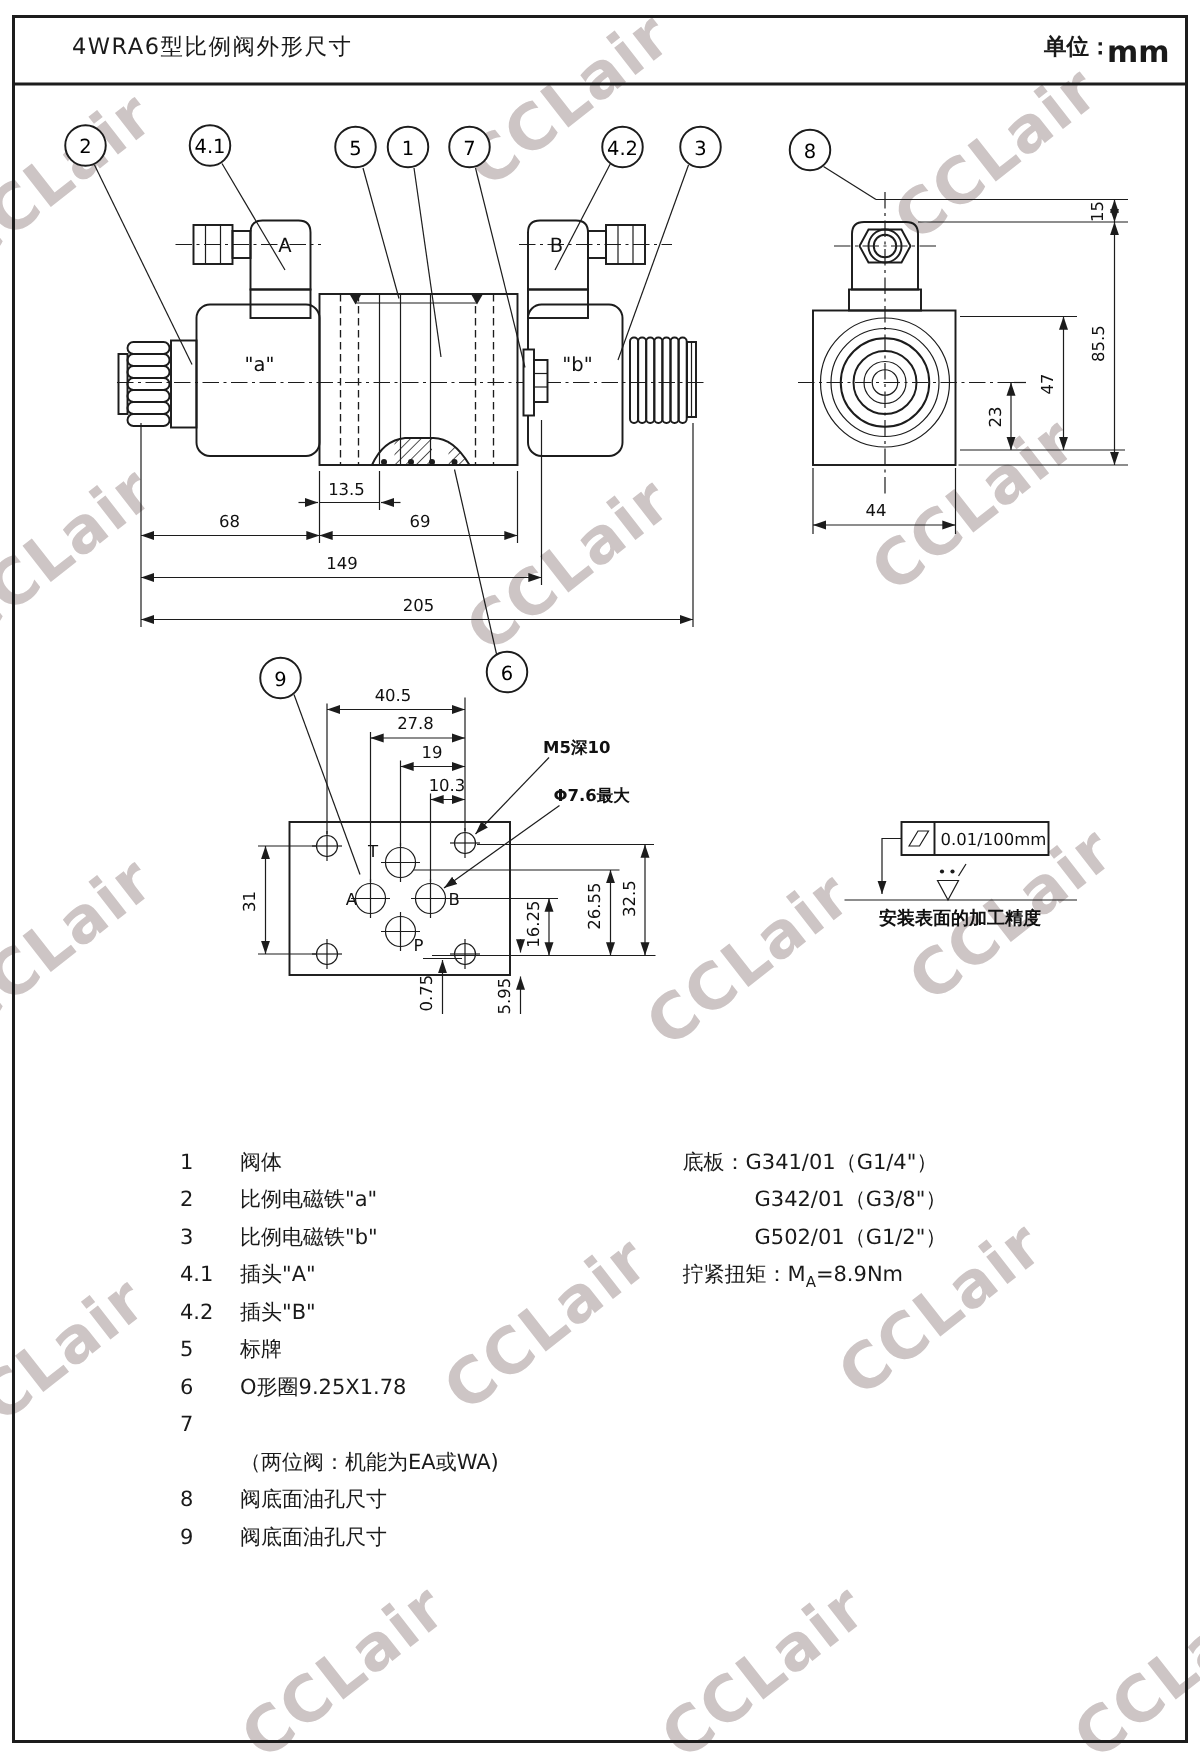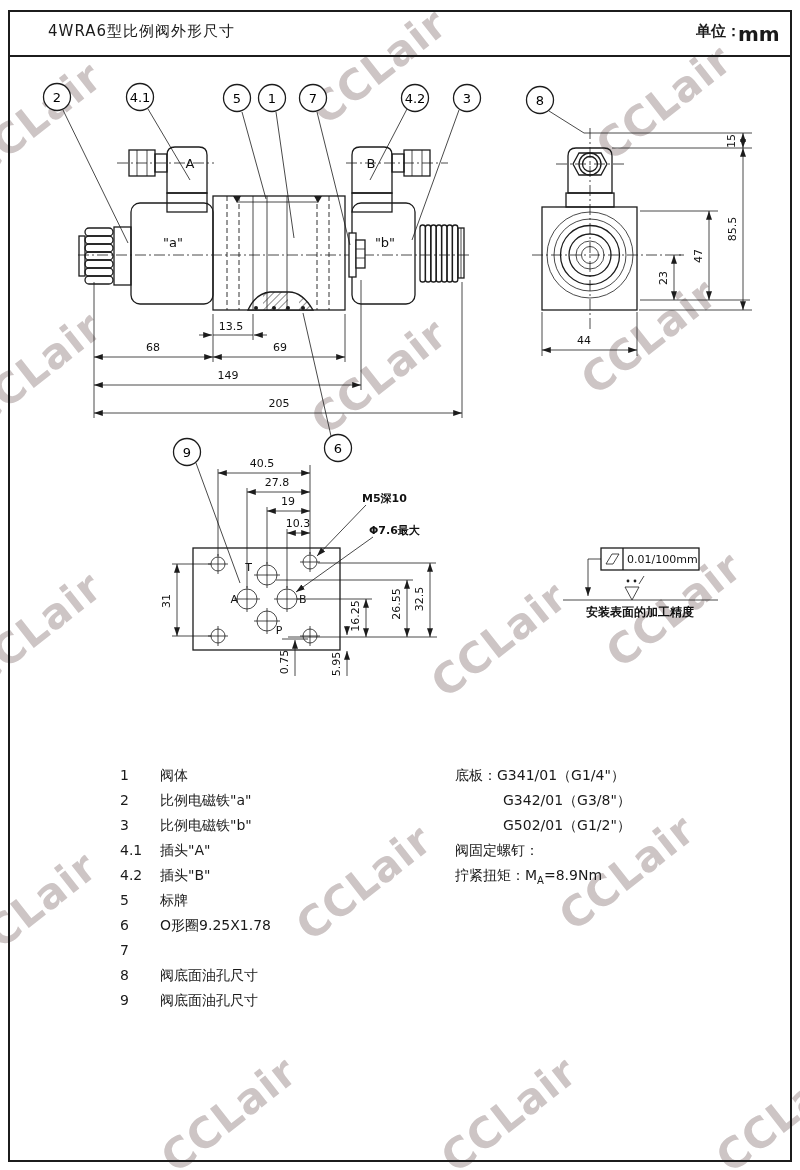--- a/index.html
+++ b/index.html
@@ -371,28 +371,31 @@
       <span>标牌</span>
     </div>
   <div class="prow">
       <span class="pnum">6</span>
       <span>O形圈9.25X1.78</span>
     </div>
   <div class="prow">
       <span class="pnum">7</span>
     </div>
   <div class="prow">
+      <span class="pnum"></span>
+      <span>（两位阀：机能为EA或WA)</span>
+    </div>
+  <div class="prow">
       <span class="pnum">8</span>
       <span>阀底面油孔尺寸</span>
     </div>
   <div class="prow">
       <span class="pnum">9</span>
       <span>阀底面油孔尺寸</span>
     </div>
 </div>
 
 <div class="notes">
   <div><span>底板：</span><span>G341/01（G1/4"）</span></div>
   <div class="indent">G342/01（G3/8"）</div>
   <div class="indent">G502/01（G1/2"）</div>
-  <div>阀固定螺钉：</div>
   <div><span>拧紧扭矩：M</span><sub>A</sub><span>=8.9Nm</span></div>
 </div>
 
 </body></html>

